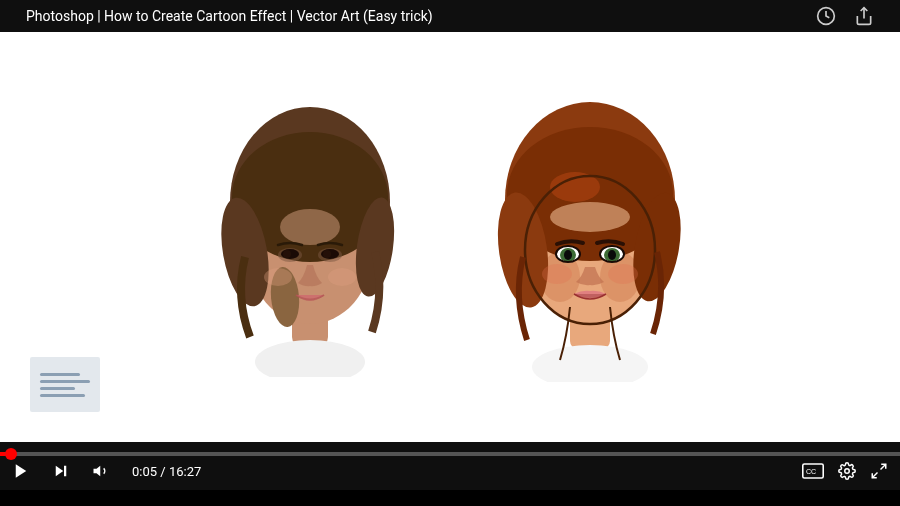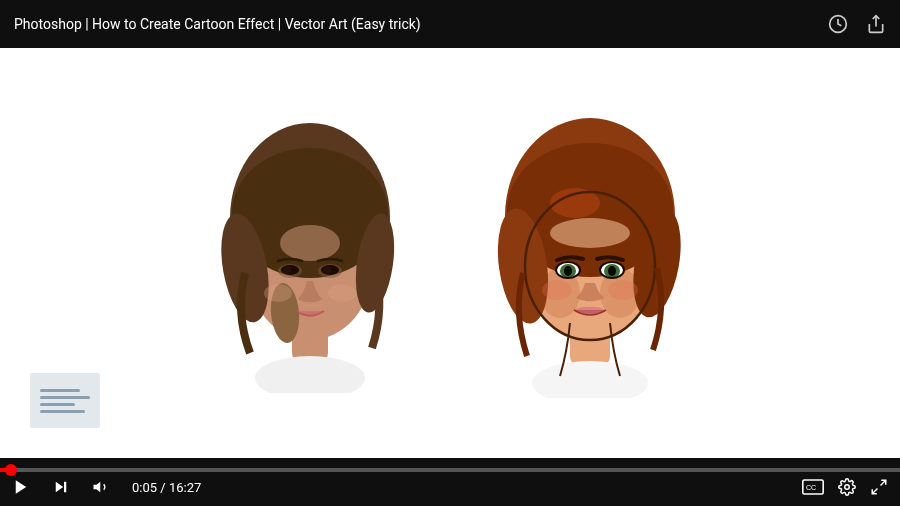--- a/index.html
+++ b/index.html
@@ -7,26 +7,26 @@
       width: 900px;
       height: 506px;
       background: #000;
       font-family: 'Roboto', Arial, sans-serif;
       overflow: hidden;
     }
 
     
     .top-bar {
       width: 900px;
-      height: 48px;
+      height: 32px;
       background: #0f0f0f;
       display: flex;
       align-items: center;
       justify-content: space-between;
-      padding: 0 14px;
+      padding: 0 26px;
     }
     .top-bar-title {
       color: #fff;
       font-size: 14px;
       font-weight: 400;
       flex: 1;
     }
     .top-bar-icons {
       display: flex;
       align-items: center;

